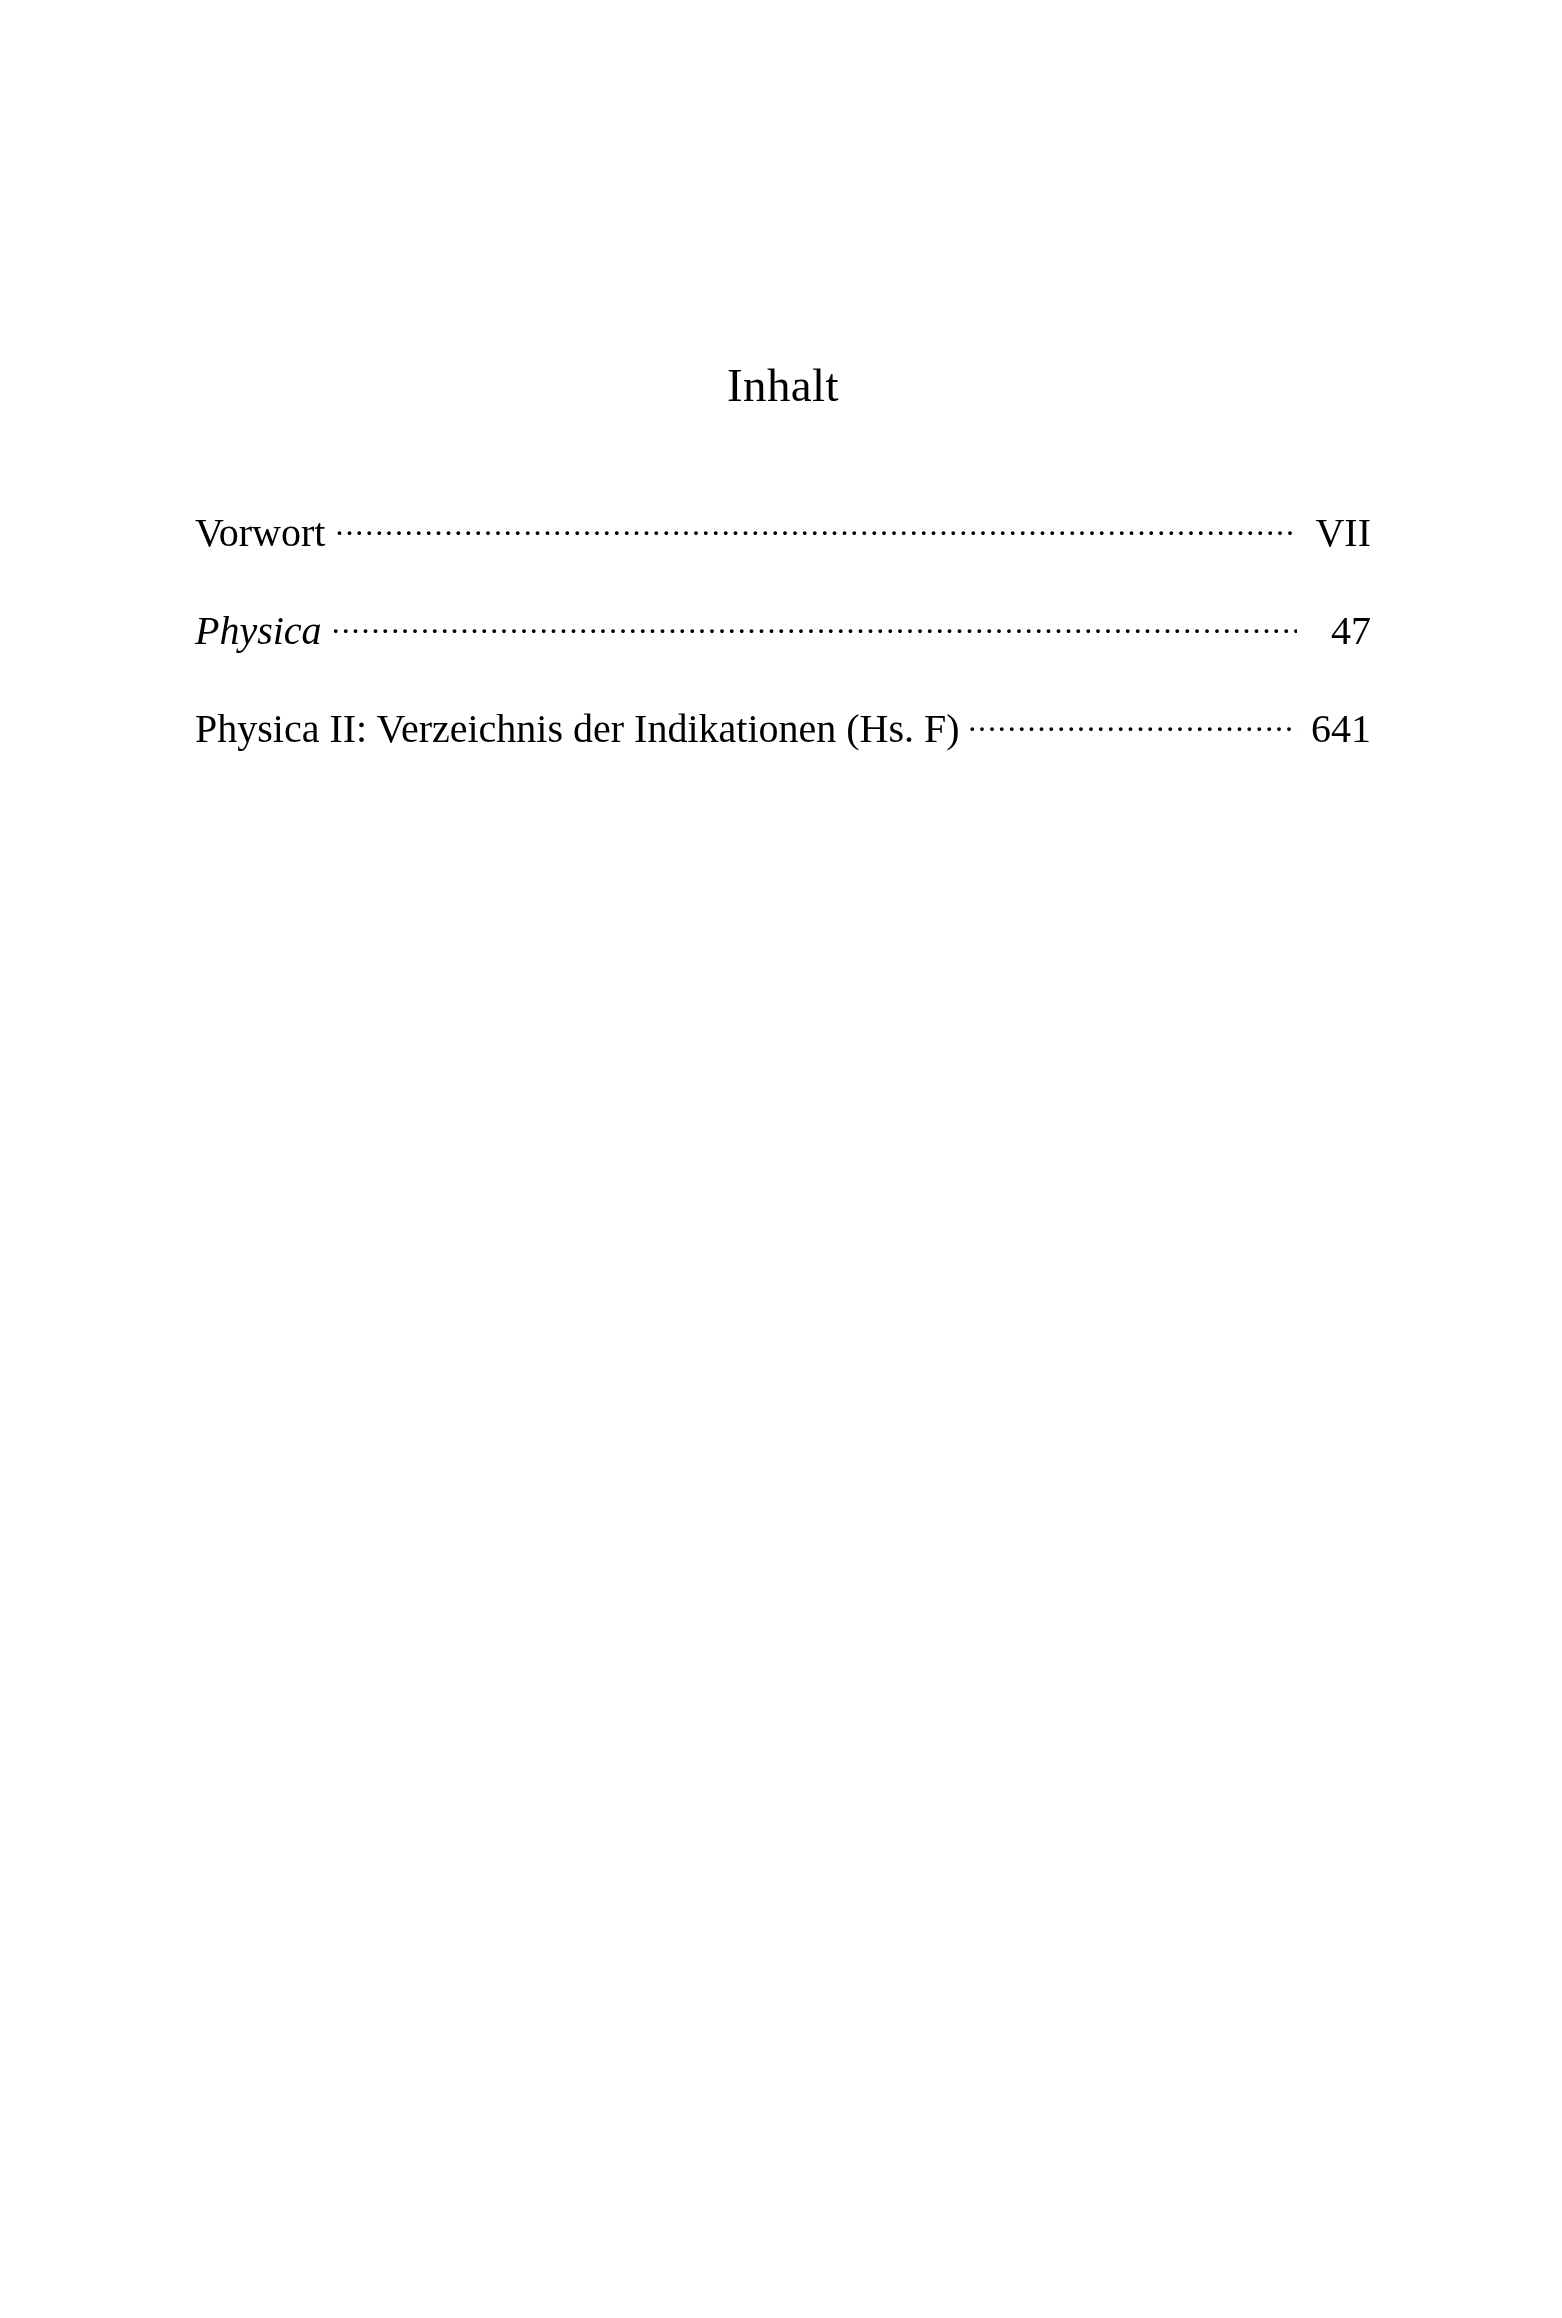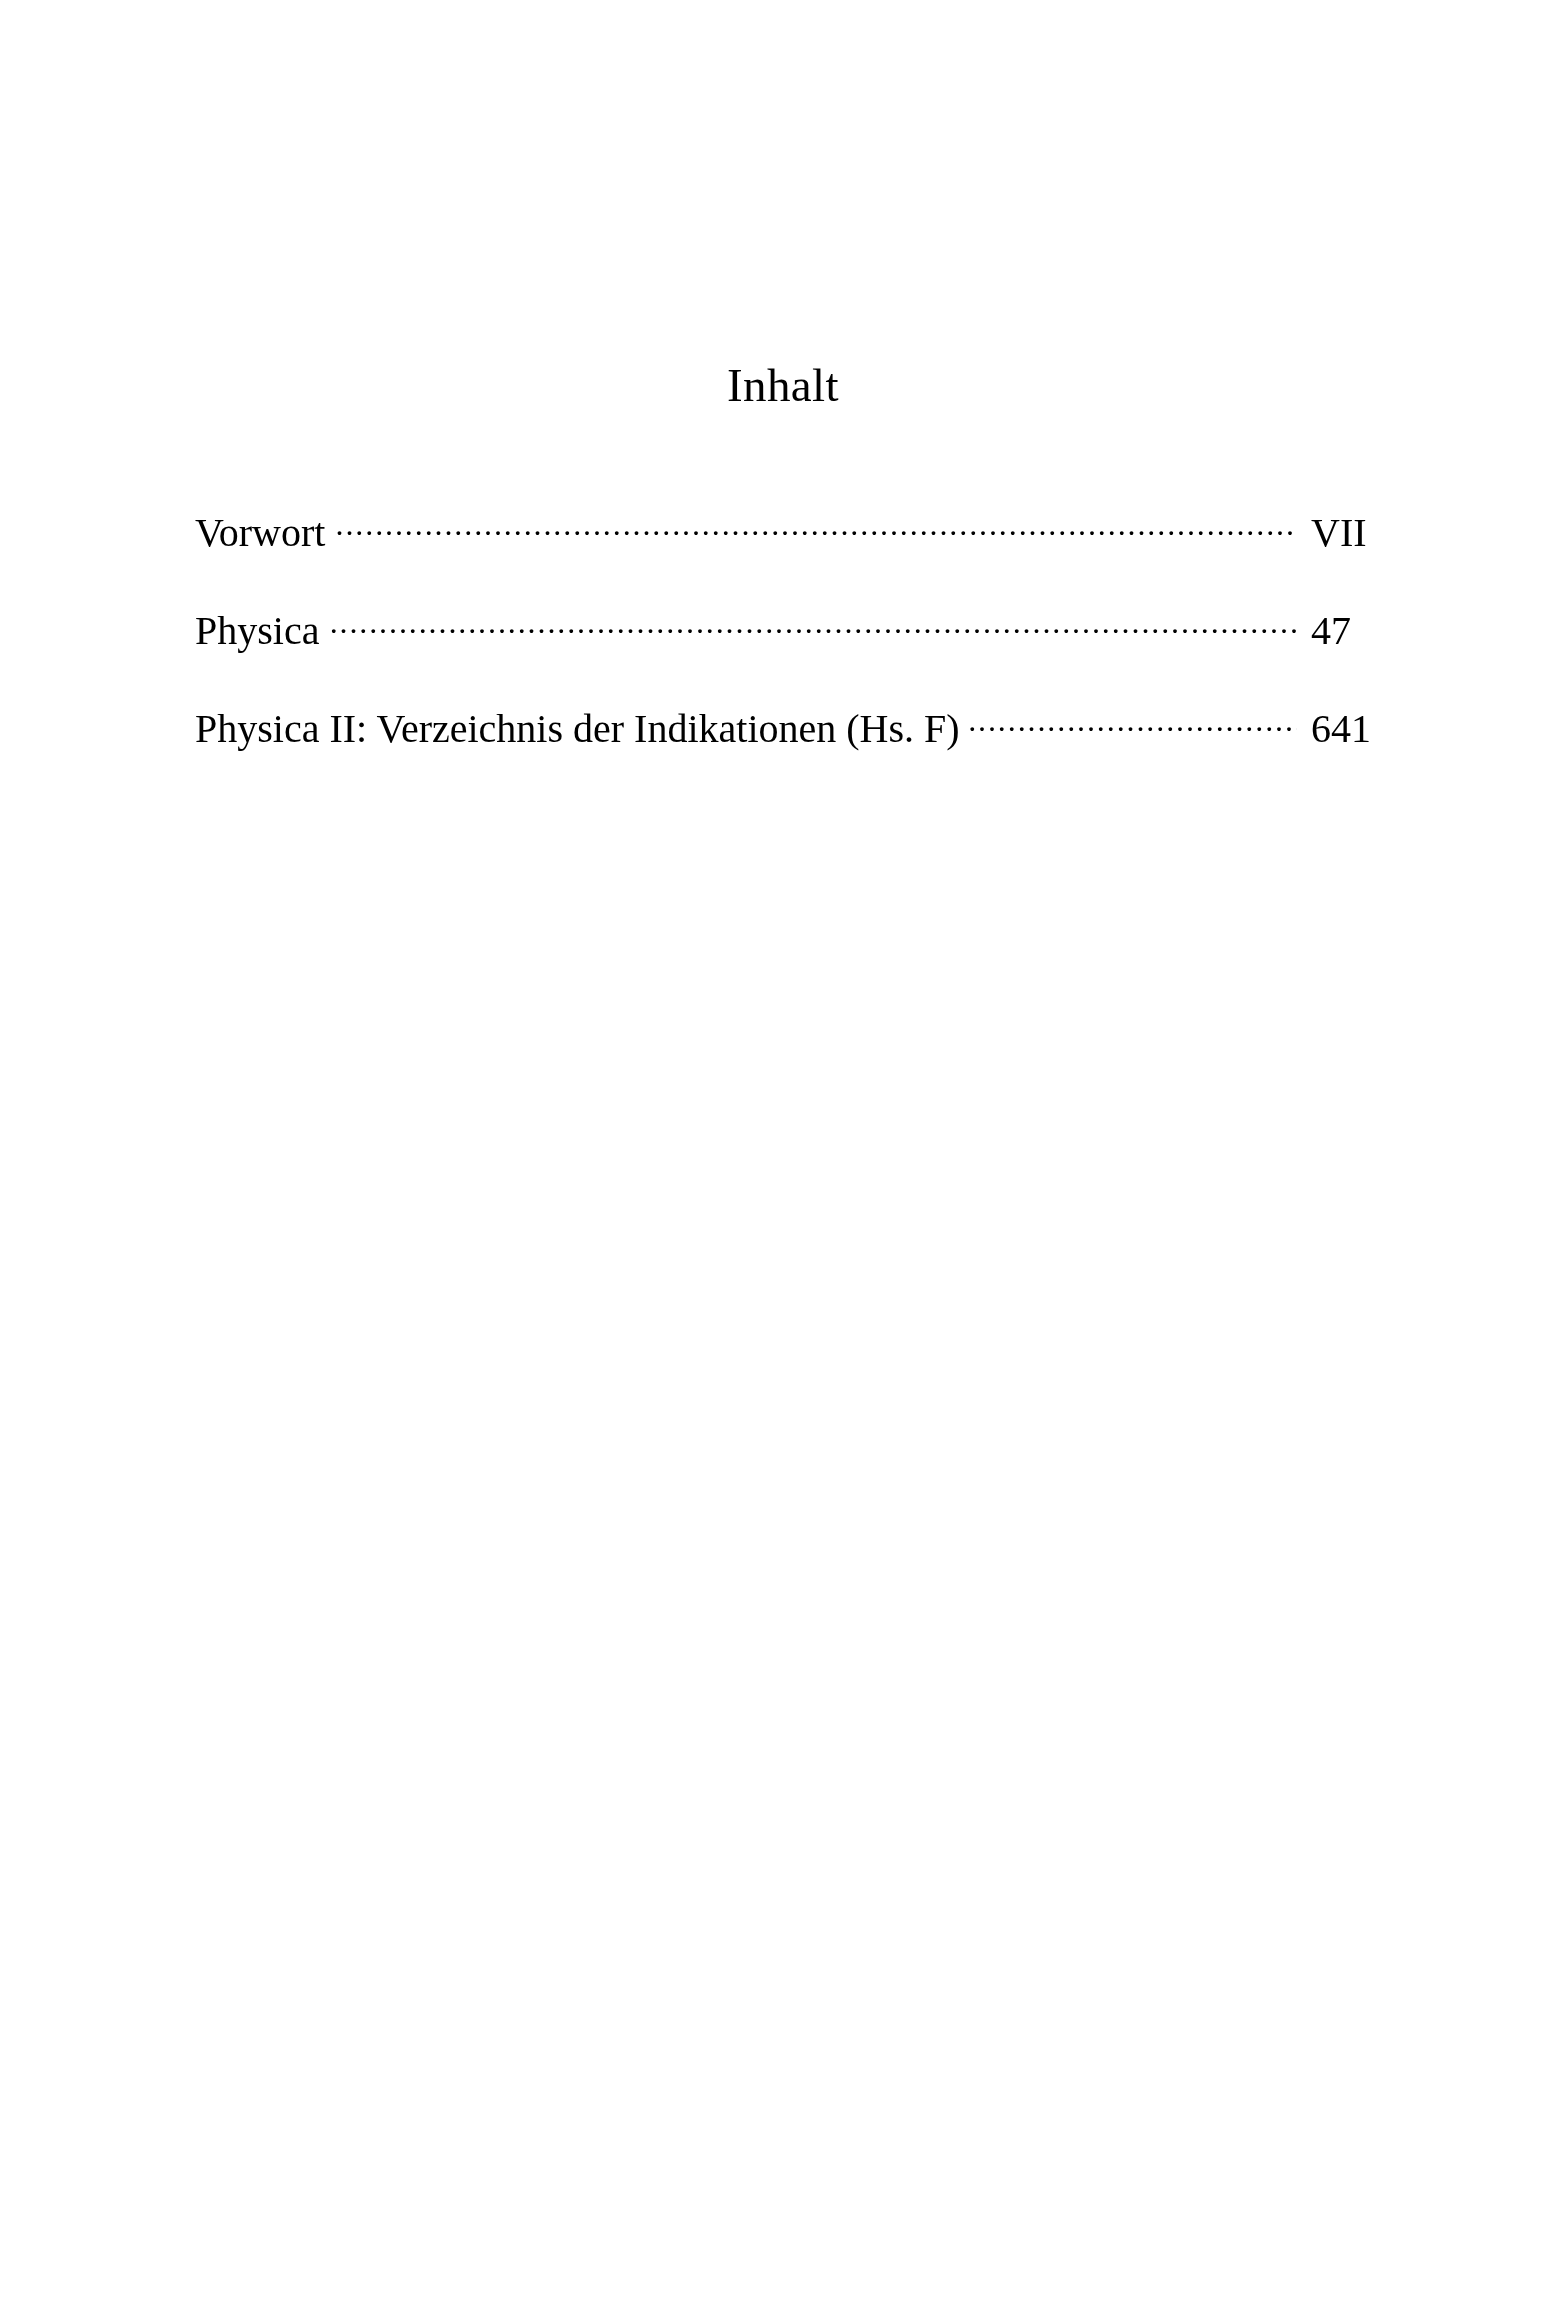--- a/index.html
+++ b/index.html
@@ -54,20 +54,21 @@
     margin-bottom: 47px;
     white-space: nowrap;
   }
 
   .toc-label {
     flex: 0 0 auto;
     padding-right: 8.5px;
   }
 
   .toc-label.italic {
+    font-style: italic;
   }
 
   .toc-leader {
     flex: 1 1 auto;
     overflow: hidden;
     position: relative;
     height: 1em;
     margin: 0 1.7px;
   }
 
@@ -83,21 +84,21 @@
     white-space: nowrap;
   }
 
   .toc-leader.tight {
     margin-left: 0;
   }
 
   .toc-page {
     flex: 0 0 auto;
     padding-left: 12px;
-    text-align: left;
+    text-align: right;
     min-width: 60px;
   }
 </style>
 </head>
 <body>
 
 <div class="page">
   <div class="content">
 
     <h1 class="toc-title">Inhalt</h1>

